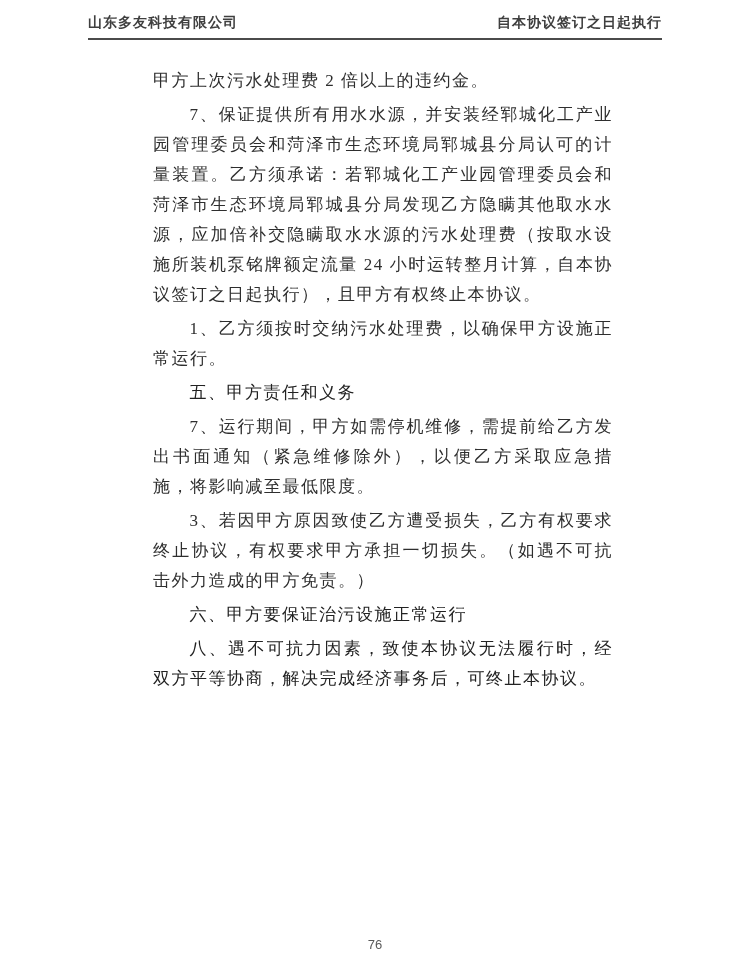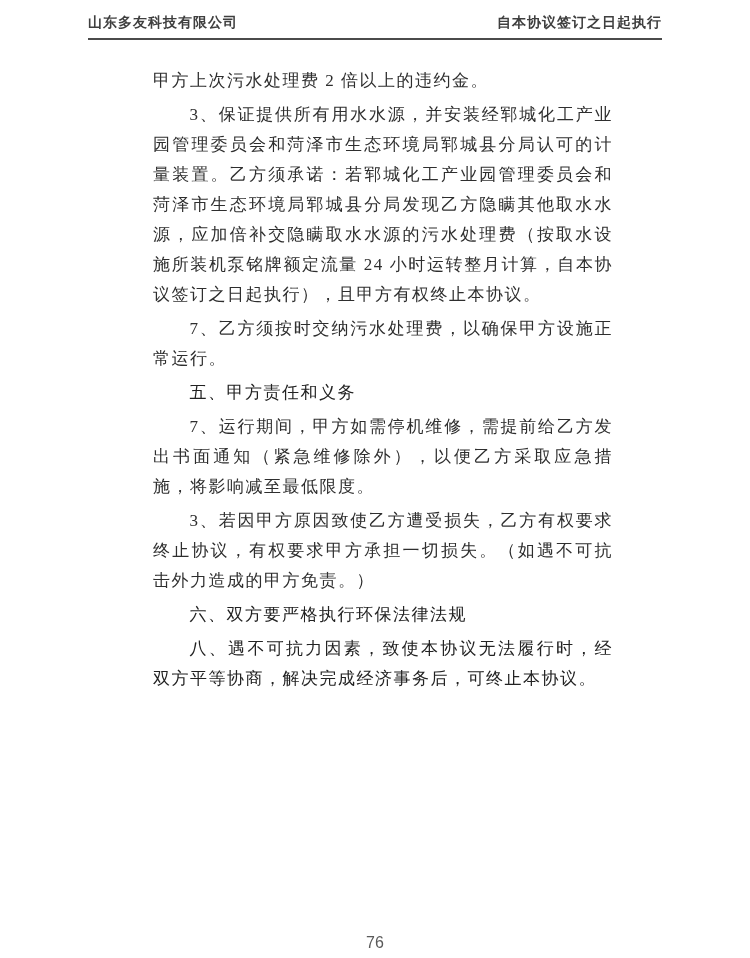--- a/index.html
+++ b/index.html
@@ -54,40 +54,40 @@
     font-weight: normal;
     color: #222222;
   }
   .footer {
     position: absolute;
     bottom: 6px;
     left: 0;
     width: 100%;
     text-align: center;
     font-family: "Liberation Sans", "DejaVu Sans", sans-serif;
-    font-size: 16px;
+    font-size: 13px;
     color: #5a5a5a;
   }
 </style>
 </head>
 <body>
 
 <div class="page">
 
   <div class="header">
     <span>山东多友科技有限公司</span>
     <span>自本协议签订之日起执行</span>
   </div>
 
   <div class="content">
     <p class="first">甲方上次污水处理费 2 倍以上的违约金。</p>
-    <p>3、保证提供所有用水水源，并安装经郓城化工产业园管理委员会和菏泽市生态环境局郓城县分局认可的计量装置。乙方须承诺：若郓城化工产业园管理委员会和菏泽市生态环境局郓城县分局发现乙方隐瞒其他取水水源，应加倍补交隐瞒取水水源的污水处理费（按取水设施所装机泵铭牌额定流量 24 小时运转整月计算，自本协议签订之日起执行），且甲方有权终止本协议。</p>
-    <p>7、乙方须按时交纳污水处理费，以确保甲方设施正常运行。</p>
+    <p>7、保证提供所有用水水源，并安装经郓城化工产业园管理委员会和菏泽市生态环境局郓城县分局认可的计量装置。乙方须承诺：若郓城化工产业园管理委员会和菏泽市生态环境局郓城县分局发现乙方隐瞒其他取水水源，应加倍补交隐瞒取水水源的污水处理费（按取水设施所装机泵铭牌额定流量 24 小时运转整月计算，自本协议签订之日起执行），且甲方有权终止本协议。</p>
+    <p>1、乙方须按时交纳污水处理费，以确保甲方设施正常运行。</p>
     <p class="bold">五、甲方责任和义务</p>
     <p>7、运行期间，甲方如需停机维修，需提前给乙方发出书面通知（紧急维修除外），以便乙方采取应急措施，将影响减至最低限度。</p>
     <p>3、若因甲方原因致使乙方遭受损失，乙方有权要求终止协议，有权要求甲方承担一切损失。（如遇不可抗击外力造成的甲方免责。）</p>
-    <p class="bold">六、双方要严格执行环保法律法规</p>
+    <p class="bold">六、甲方要保证治污设施正常运行</p>
     <p class="bold">八、遇不可抗力因素，致使本协议无法履行时，经双方平等协商，解决完成经济事务后，可终止本协议。</p>
   </div>
 
   <div class="footer">76</div>
 
 </div>
 
 </body></html>

